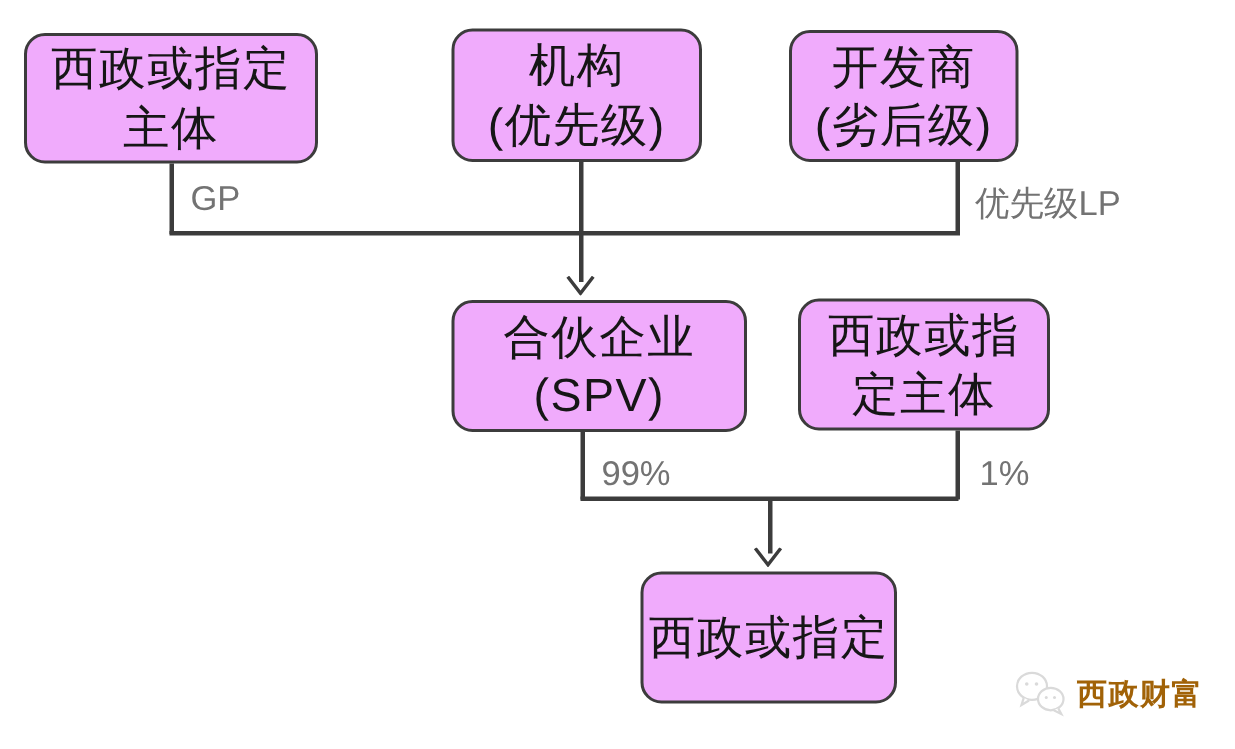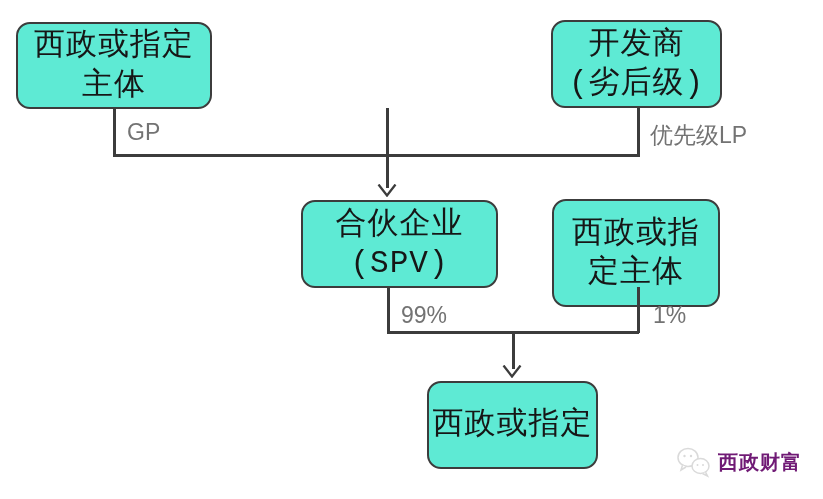--- a/index.html
+++ b/index.html
@@ -2,30 +2,30 @@
 <html><head>
 <meta charset="utf-8">
 <style>
   html,body { margin:0; padding:0; background:#ffffff; }
   #canvas {
     position:relative; width:823px; height:499px; background:#ffffff;
     font-family:"Liberation Sans","DejaVu Sans",sans-serif; overflow:hidden;
   }
   .node {
     position:absolute; box-sizing:border-box;
-    border:2.5px solid #3c3c3c; border-radius:14px; background:#5eead4;
+    border:2.5px solid #3c3c3c; border-radius:14px; background:#f0abfc;
     display:flex; align-items:center; justify-content:center;
     text-align:center; font-size:31px; line-height:1.26; color:#161616;
-    white-space:pre-line; letter-spacing:1px;font-family:Liberation Mono, monospace;
+    white-space:pre-line; letter-spacing:1px;
   }
   #n1 { left:16px;  top:22px;  width:196px; height:87px; }
   #n2 { left:301px; top:19px;  width:167px; height:89px; }
-  #n3 { left:551px; top:20px;  width:171px; height:88px; }
+  #n3 { left:526px; top:20px;  width:153px; height:88px; }
   #n4 { left:301px; top:200px; width:197px; height:88px; }
-  #n5 { left:552px; top:199px; width:168px; height:108px; }
+  #n5 { left:532px; top:199px; width:168px; height:88px; }
   #n6 { left:427px; top:381px; width:171px; height:88px; }
 
   .line { position:absolute; background:#3c3c3c; }
   #v1 { left:113px; top:109px; width:2.5px; height:47px; }
   #v2 { left:386px; top:108px; width:2.5px; height:80px; }
   #v3 { left:637px; top:108px; width:2.5px; height:48px; }
   #h1 { left:113px; top:154px; width:527px; height:2.5px; }
   #v4 { left:387px; top:288px; width:2.5px; height:45px; }
   #v5 { left:637px; top:287px; width:2.5px; height:46px; }
   #h2 { left:387px; top:331px; width:252px; height:2.5px; }
@@ -38,30 +38,32 @@
   .edge-label { position:absolute; font-size:23px; color:#737373; }
   #lbl-gp     { left:127px; top:119px; }
   #lbl-senior { left:400px; top:119px; }
   #lbl-junior { left:650px; top:120px; }
   #lbl-99     { left:401px; top:302px; }
   #lbl-1      { left:653px; top:302px; }
 
   .watermark {
     position:absolute; left:676px; top:446px;
     display:flex; align-items:center; gap:6px;
-    color:#701a75; font-size:20px; font-weight:bold; letter-spacing:1px;
+    color:#a16207; font-size:20px; font-weight:bold; letter-spacing:1px;
   }
 </style>
 </head>
 <body>
 
 <div id="canvas">
 
   <div class="node" id="n1">西政或指定
 主体</div>
+  <div class="node" id="n2">机构
+(优先级)</div>
   <div class="node" id="n3">开发商
 (劣后级)</div>
 
   <div class="node" id="n4">合伙企业
 (SPV)</div>
   <div class="node" id="n5">西政或指
 定主体</div>
 
   <div class="node" id="n6">西政或指定</div>
 

